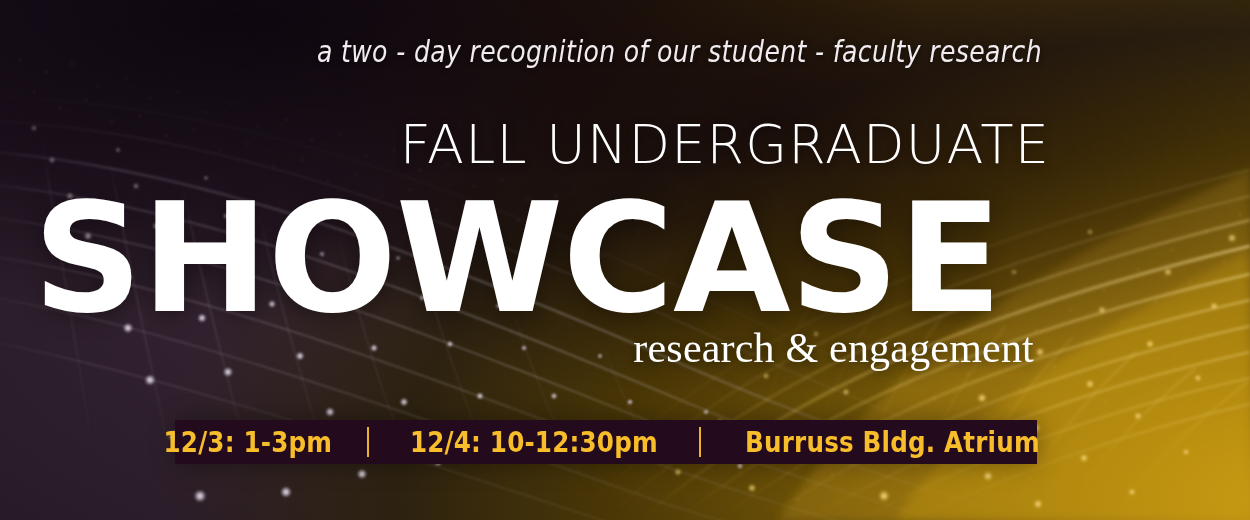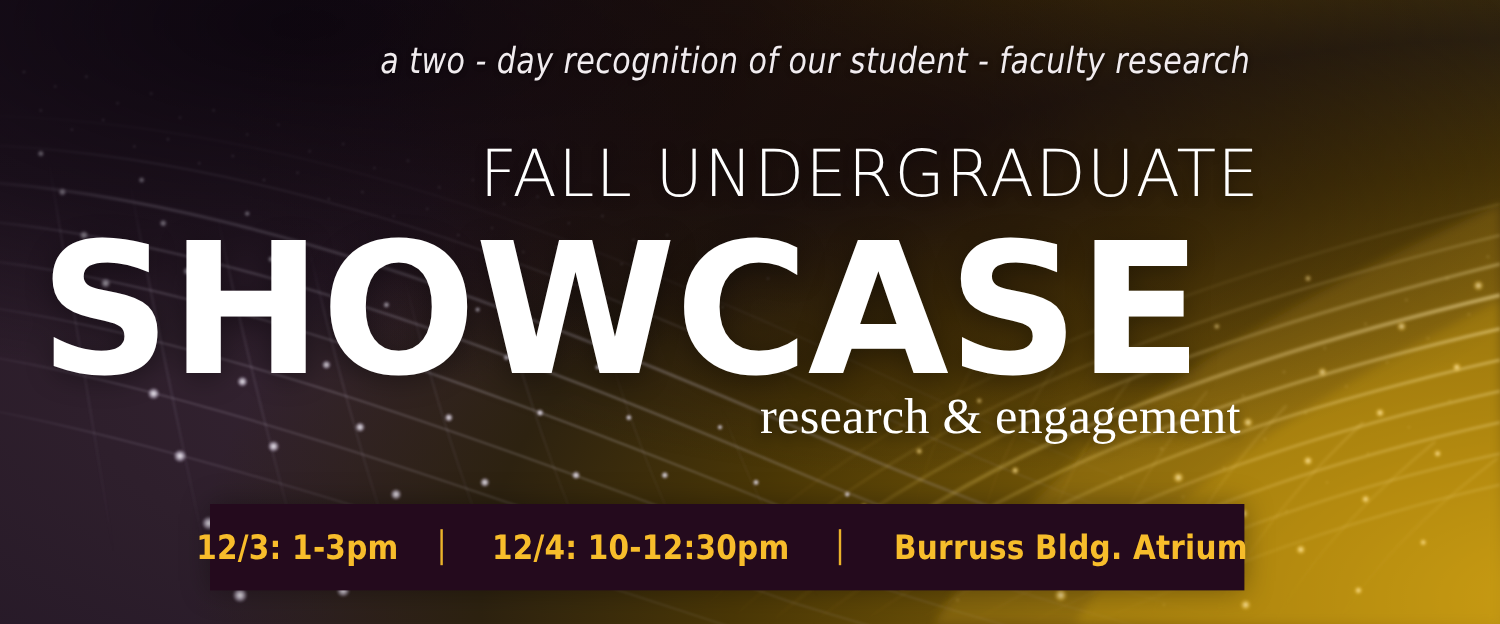--- a/index.html
+++ b/index.html
@@ -110,21 +110,21 @@
     white-space:nowrap;
     text-shadow:0 2px 10px rgba(0,0,0,.45);
   }
 
   
   #details-bar{
     position:absolute;
     left:175px;
     top:420px;
     width:862px;
-    height:72px;
+    height:44px;
     background:#240a1d;
     display:flex;
     align-items:center;
     justify-content:center;
     gap:0;
     box-shadow:0 0 24px rgba(0,0,0,.35);
   }
   .detail-item{
     color:#f7bd2b;
     font-family:"DejaVu Sans", sans-serif;

